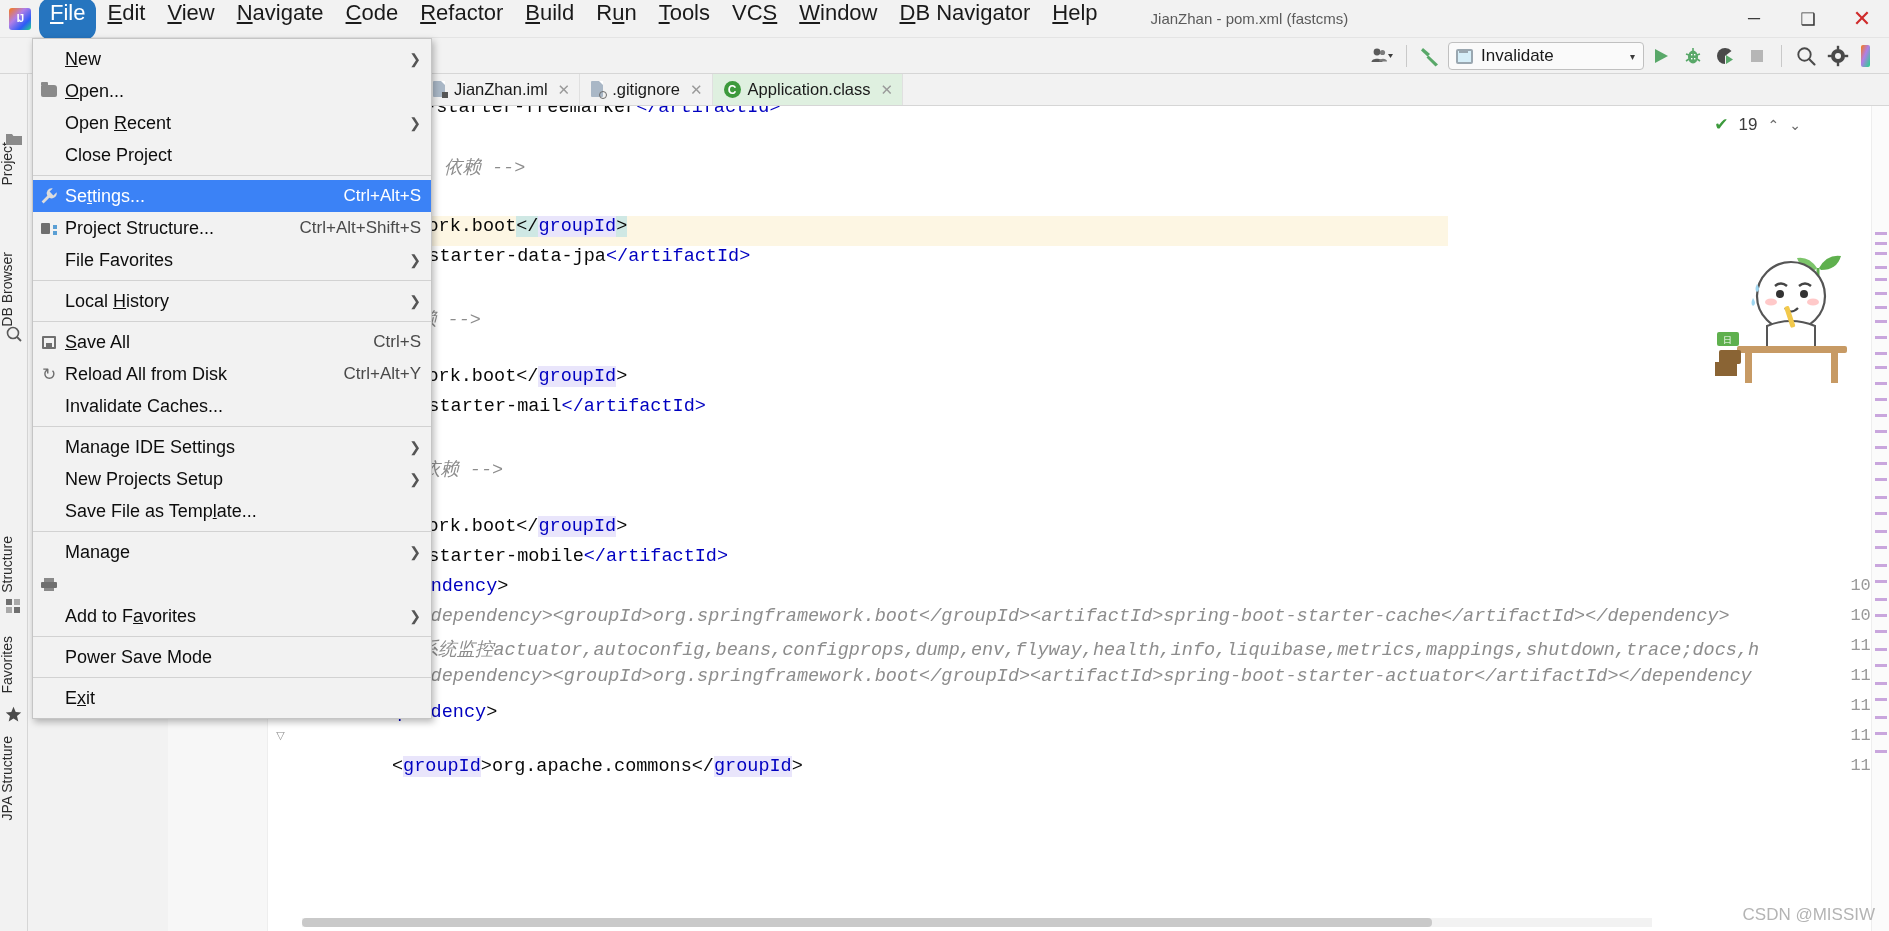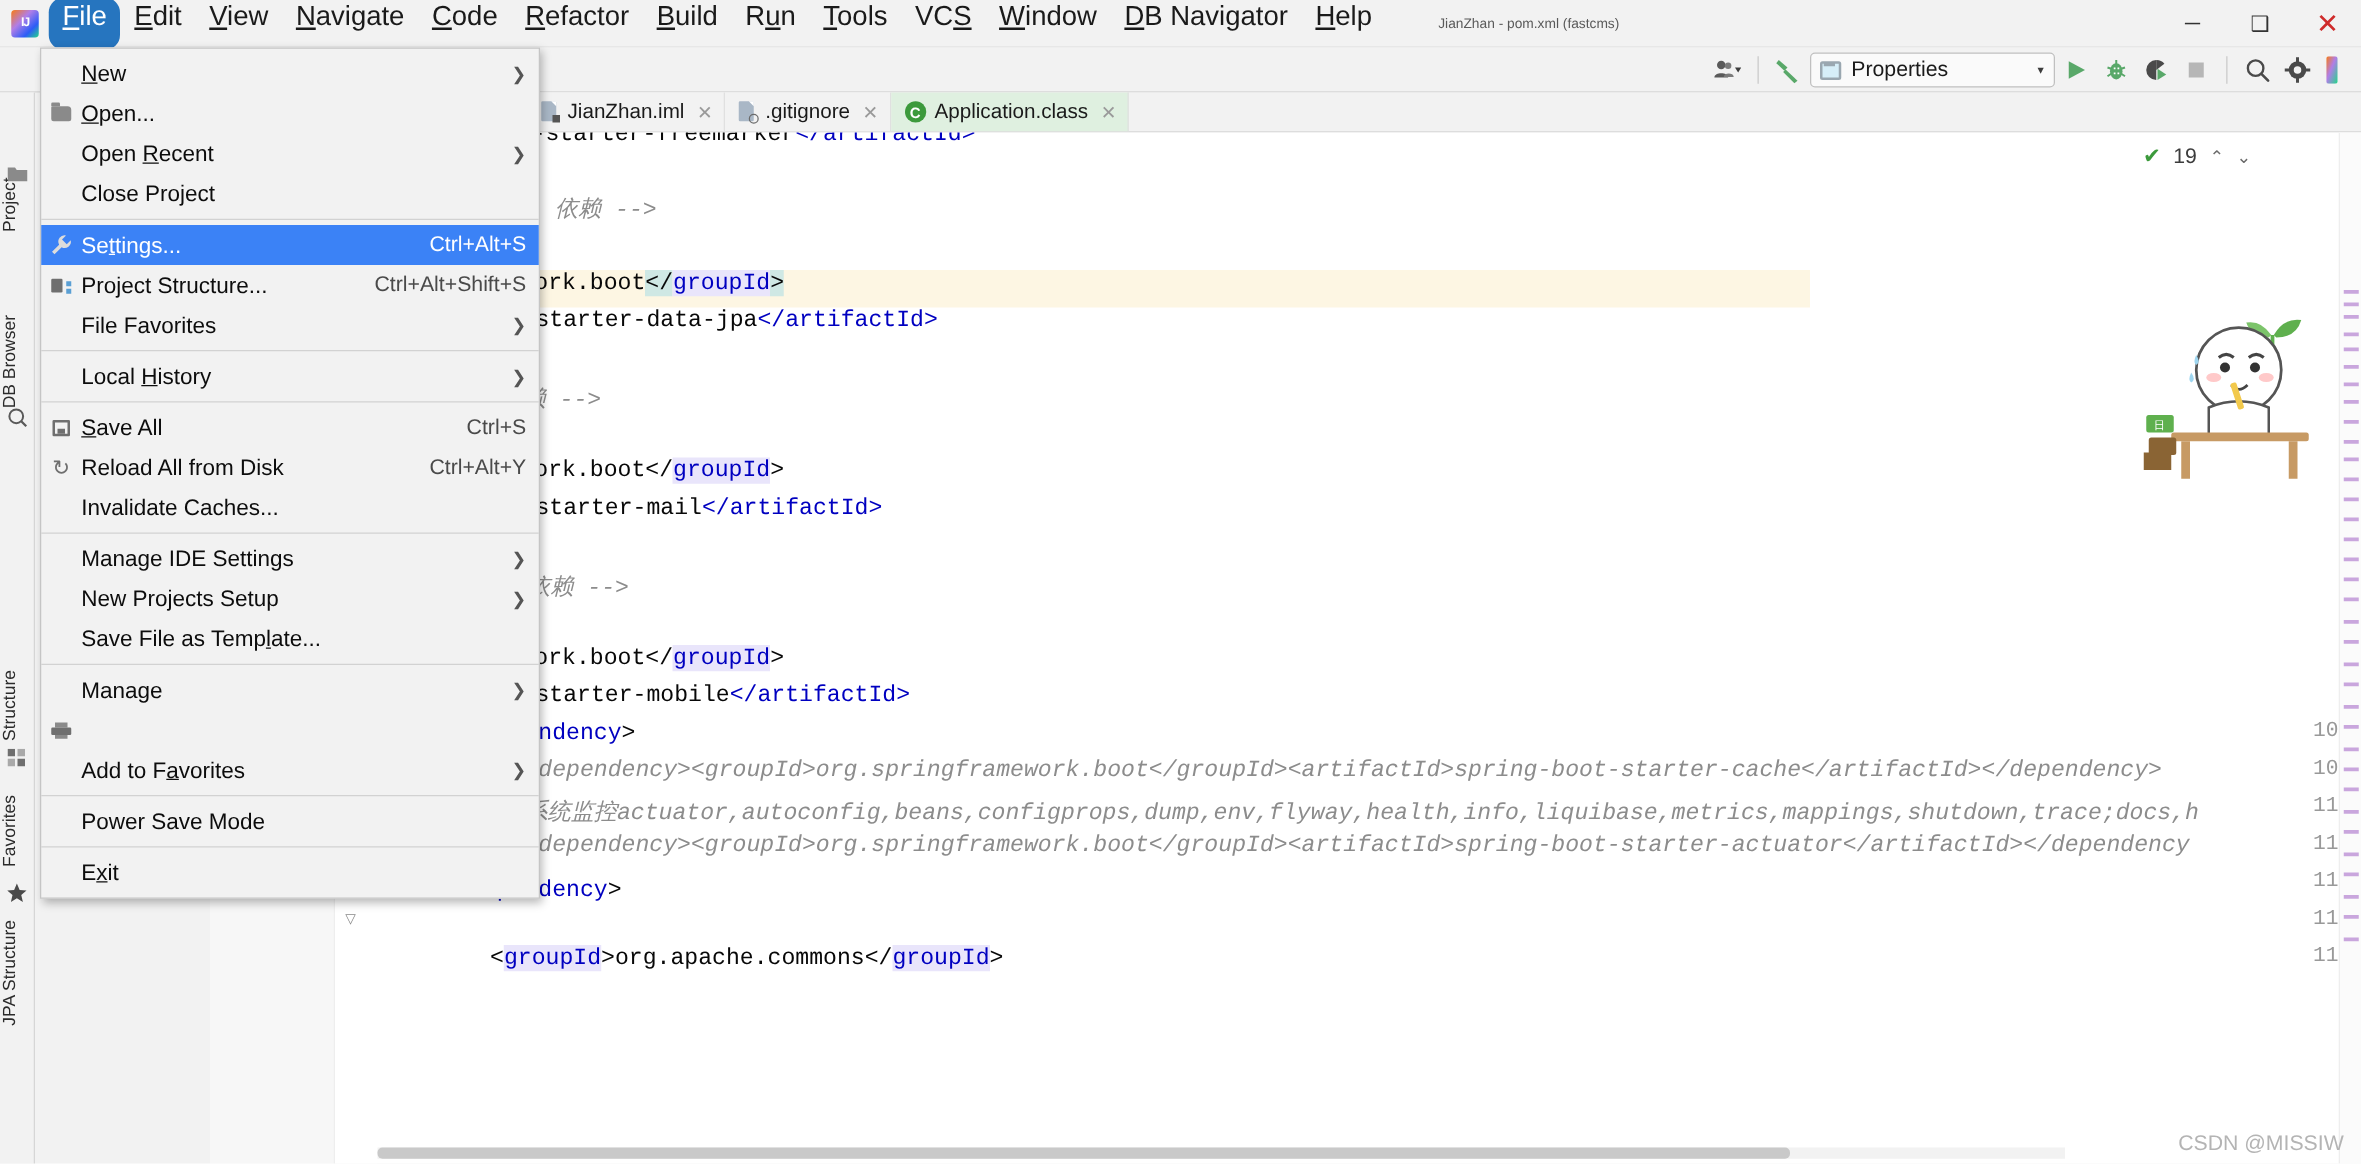--- a/index.html
+++ b/index.html
@@ -41,21 +41,21 @@
   .menubar { display: flex; align-items: center; height: 38px; }
   .menu-item {
     padding: 0 11px; height: 42px; line-height: 30px;
     font-size: 22px; color: #1a1a1a; cursor: default;
     white-space: nowrap;
     border-radius: 12px;
   }
   .menu-item .mn { text-decoration: underline; }
   .menu-item.active { background: #2675bf; color: #ffffff; }
   .win-title {
-    margin-left: 42px; font-size: 11px; color: #5a5a5a; white-space: nowrap;
+    margin-left: 42px; font-size: 15px; color: #5a5a5a; white-space: nowrap;
   }
   .win-controls {
     position: absolute; right: 0; top: 0; height: 38px;
     display: flex; align-items: center;
   }
   .win-btn {
     width: 54px; height: 38px; display: flex;
     align-items: center; justify-content: center;
     font-size: 17px; color: #333;
   }
@@ -323,21 +323,21 @@
       </div>
       <div class="tb-sep"></div>
       <div class="tb-icon">
         <svg width="24" height="22" viewBox="0 0 24 22">
           <path d="M4 3 L11 9 L8.5 11.5 L2 5.5 Z" fill="#59a869"></path>
           <path d="M9.5 10.5 L19 19.5 L16.5 21.5 L7.5 12.5 Z" fill="#59a869"></path>
         </svg>
       </div>
       <div class="run-config">
         <span class="rc-icon"></span>
-        <span>Properties</span>
+        <span>Invalidate</span>
         <span class="caret">▾</span>
       </div>
       <div class="tb-icon">
         <svg width="20" height="20" viewBox="0 0 20 20">
             <path d="M4 3 L17 10 L4 17 Z" fill="#59a869"></path>
           </svg>
       </div>
       <div class="tb-icon">
         <svg width="20" height="20" viewBox="0 0 20 20">
           <ellipse cx="10" cy="11" rx="5" ry="6.5" fill="#59a869"></ellipse>

